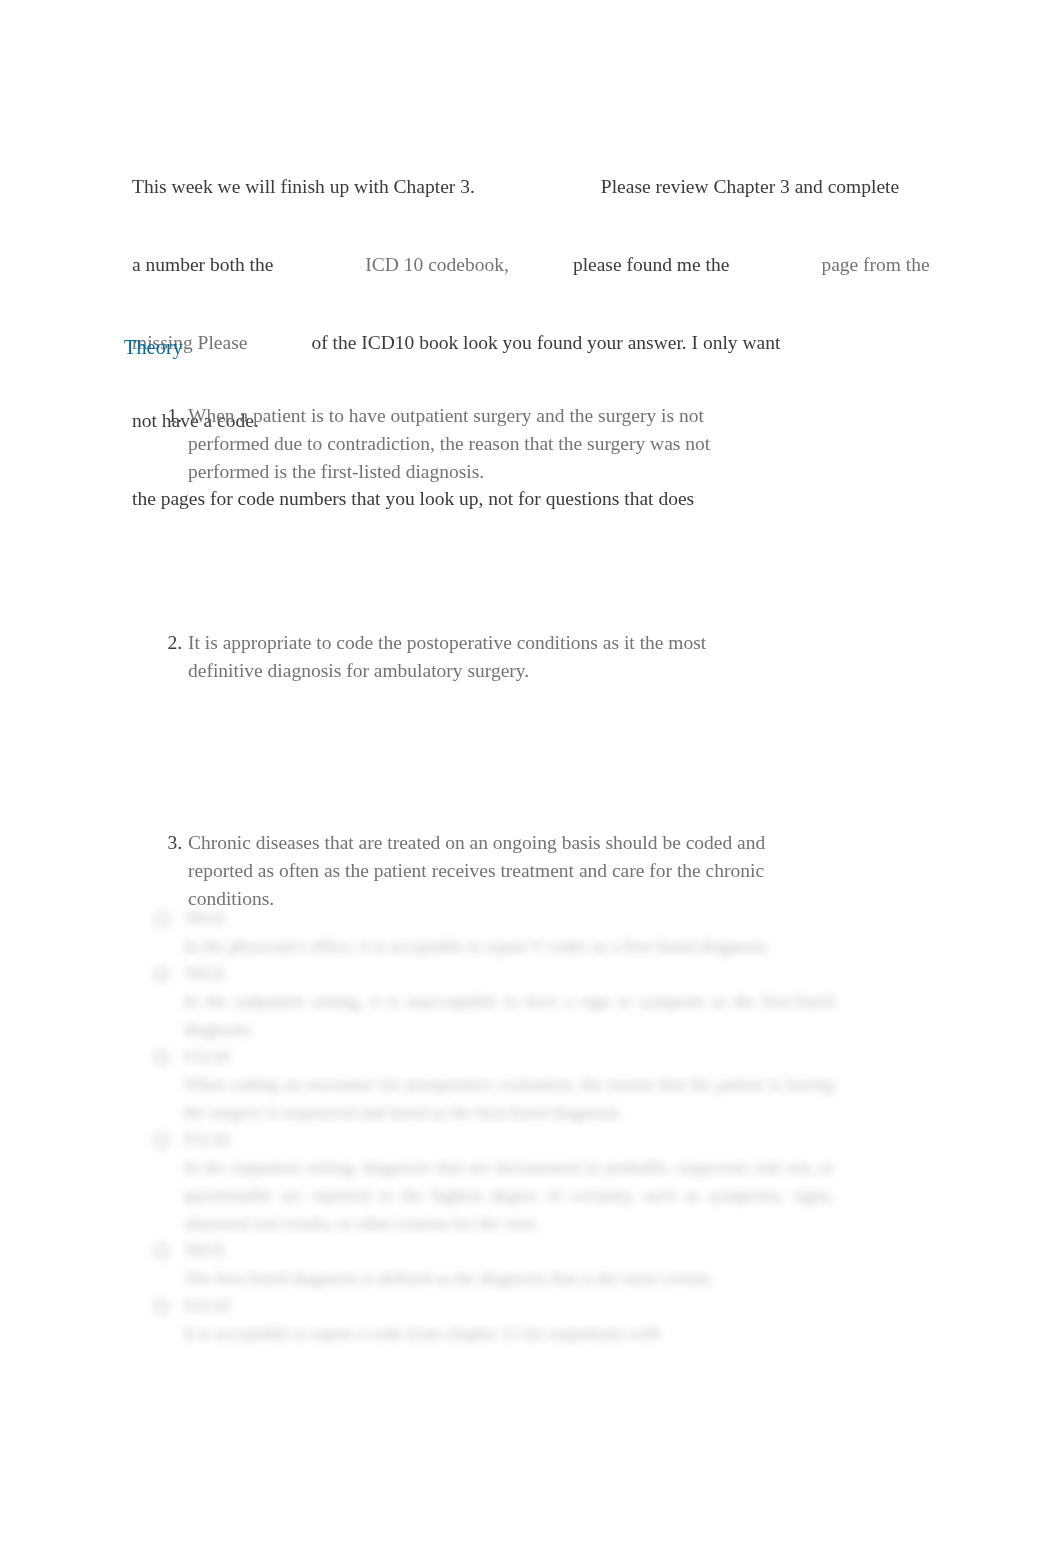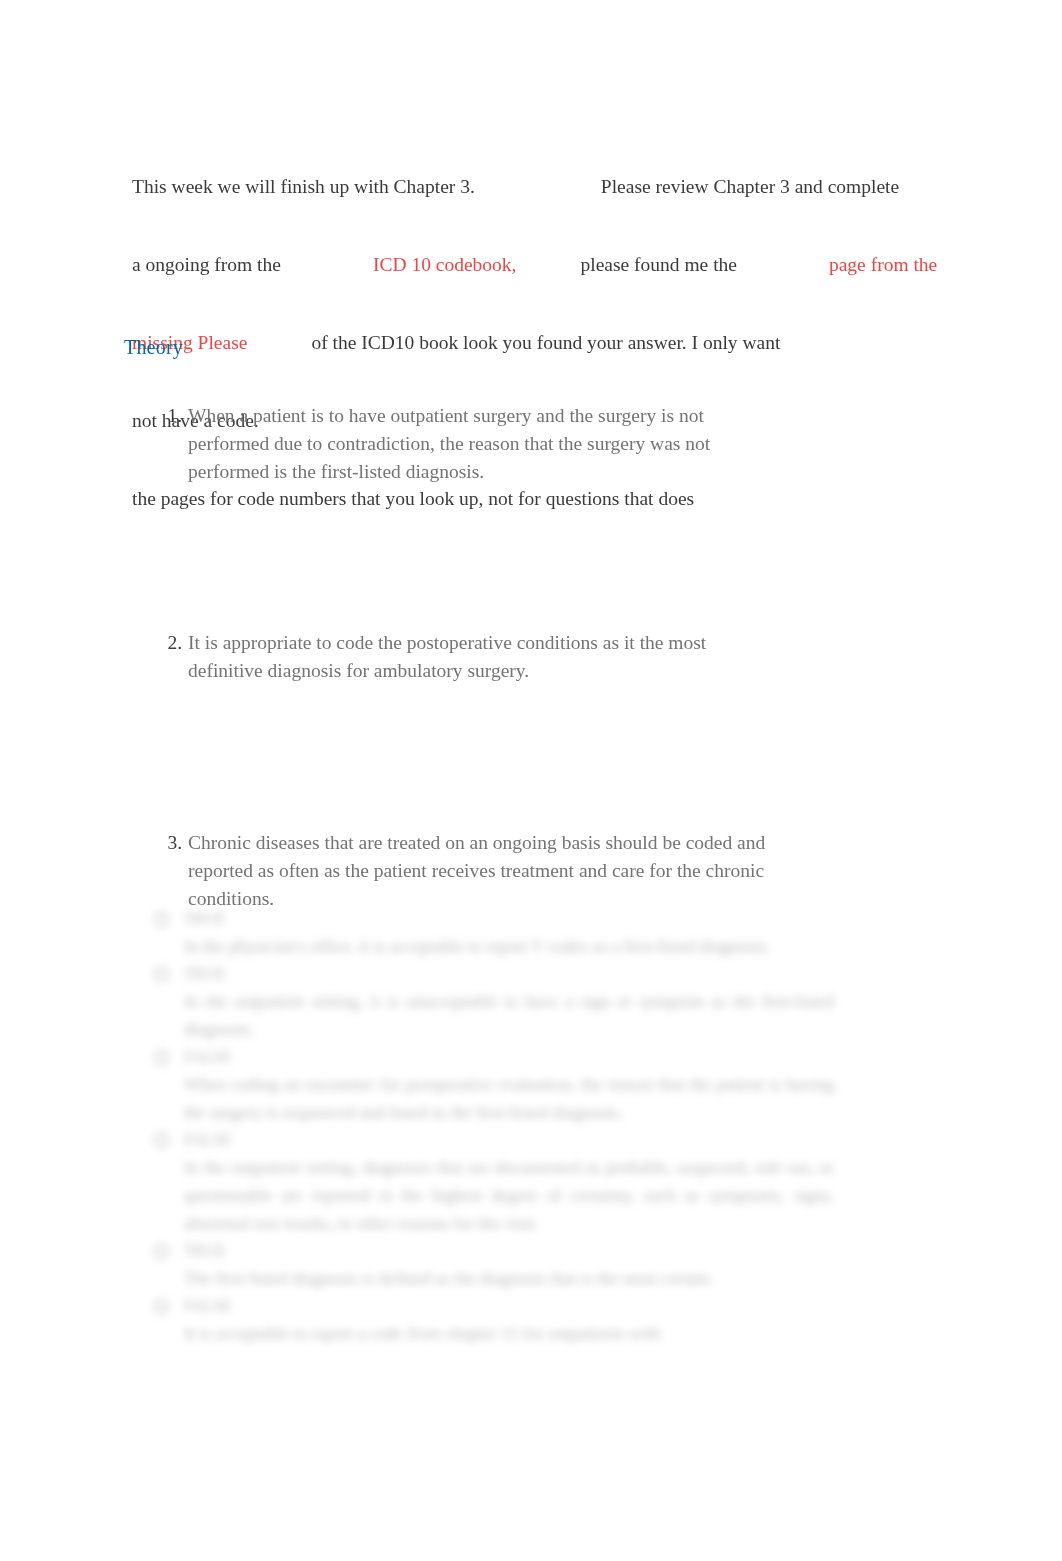--- a/index.html
+++ b/index.html
@@ -31,21 +31,21 @@
     left: 124px;
     top: 122px;
     width: 760px;
     font-size: 19.5px;
     line-height: 26px;
     color: #3a3a3a;
     white-space: pre-wrap;
     margin-left: 8px;
   }
   .intro .ln { display: block; white-space: pre; }
-  .hl { color: #ef4444; }
+  .hl { color: #737373; }
   .gap-sm { display: inline-block; width: 64px; }
   .gap-md { display: inline-block; width: 92px; }
   .gap-lg { display: inline-block; width: 126px; }
   .gap-xl { display: inline-block; width: 150px; }
 
   
   .theory-heading {
     position: absolute;
     left: 124px;
     top: 336px;
@@ -138,21 +138,21 @@
     font-size: 17px;
   }
 </style>
 </head>
 <body>
 
 <div class="page">
 
   <div class="intro">
     <span class="ln"><span>This week we will finish up with Chapter 3.</span><span class="gap-lg"></span><span>Please review Chapter 3 and complete</span></span>
-    <span class="ln"><span>a ongoing from the</span><span class="gap-md"></span><span class="hl">ICD 10 codebook,</span><span class="gap-sm"></span><span>please found me the</span><span class="gap-md"></span><span class="hl">page from the</span></span>
+    <span class="ln"><span>a number both the</span><span class="gap-md"></span><span class="hl">ICD 10 codebook,</span><span class="gap-sm"></span><span>please found me the</span><span class="gap-md"></span><span class="hl">page from the</span></span>
     <span class="ln"><span class="hl">missing Please</span><span class="gap-sm"></span><span>of the ICD10 book look you found your answer. I only want</span></span>
     <span class="ln">not have a code.</span>
     <span class="ln">the pages for code numbers that you look up, not for questions that does</span>
   </div>
 
   <div class="theory-heading">Theory</div>
 
   <div class="qlist">
 
     <div class="qitem" id="q1">

